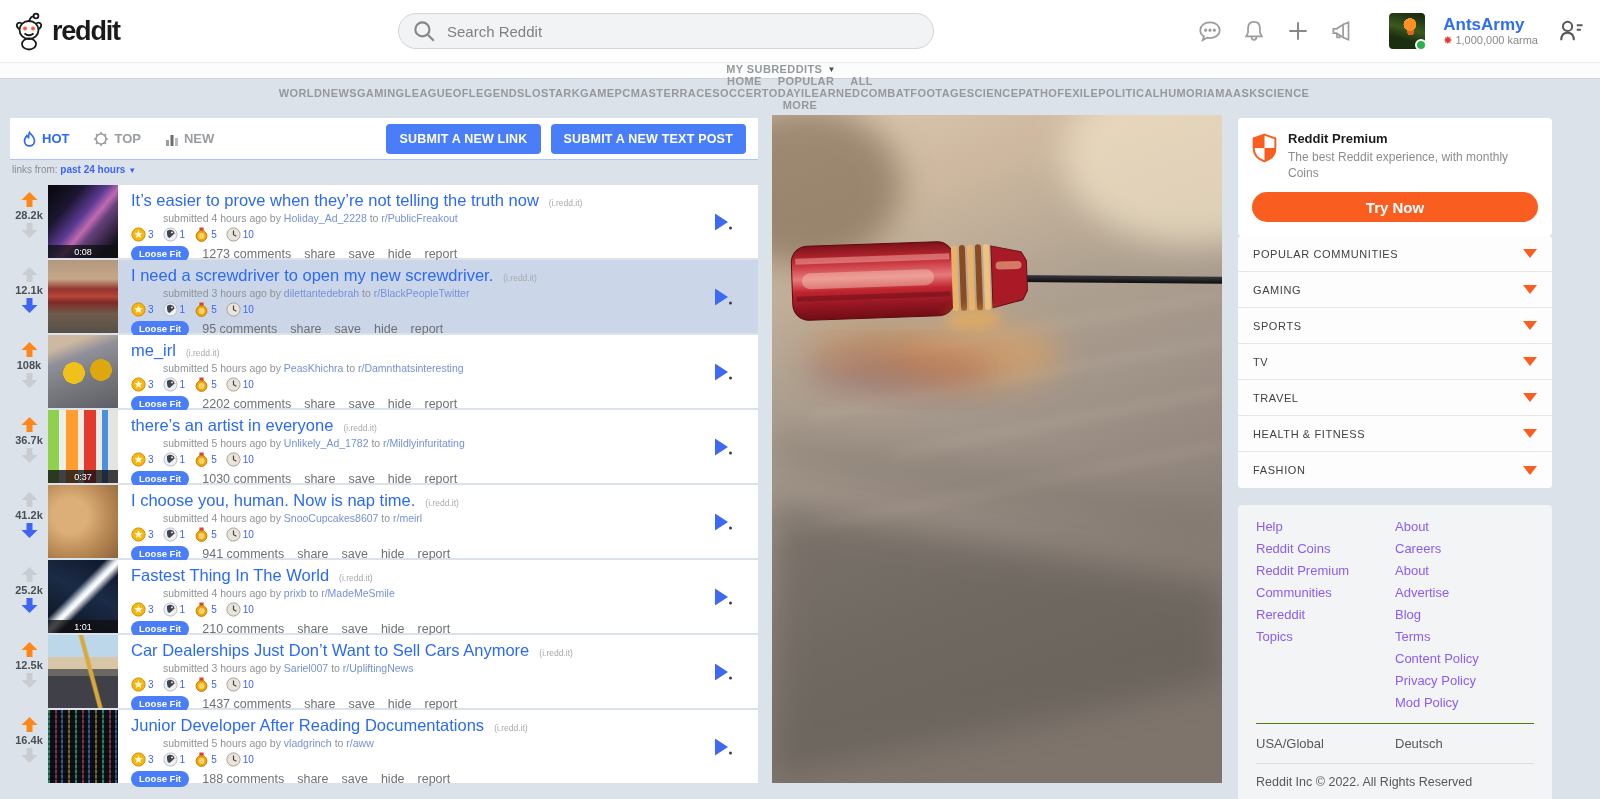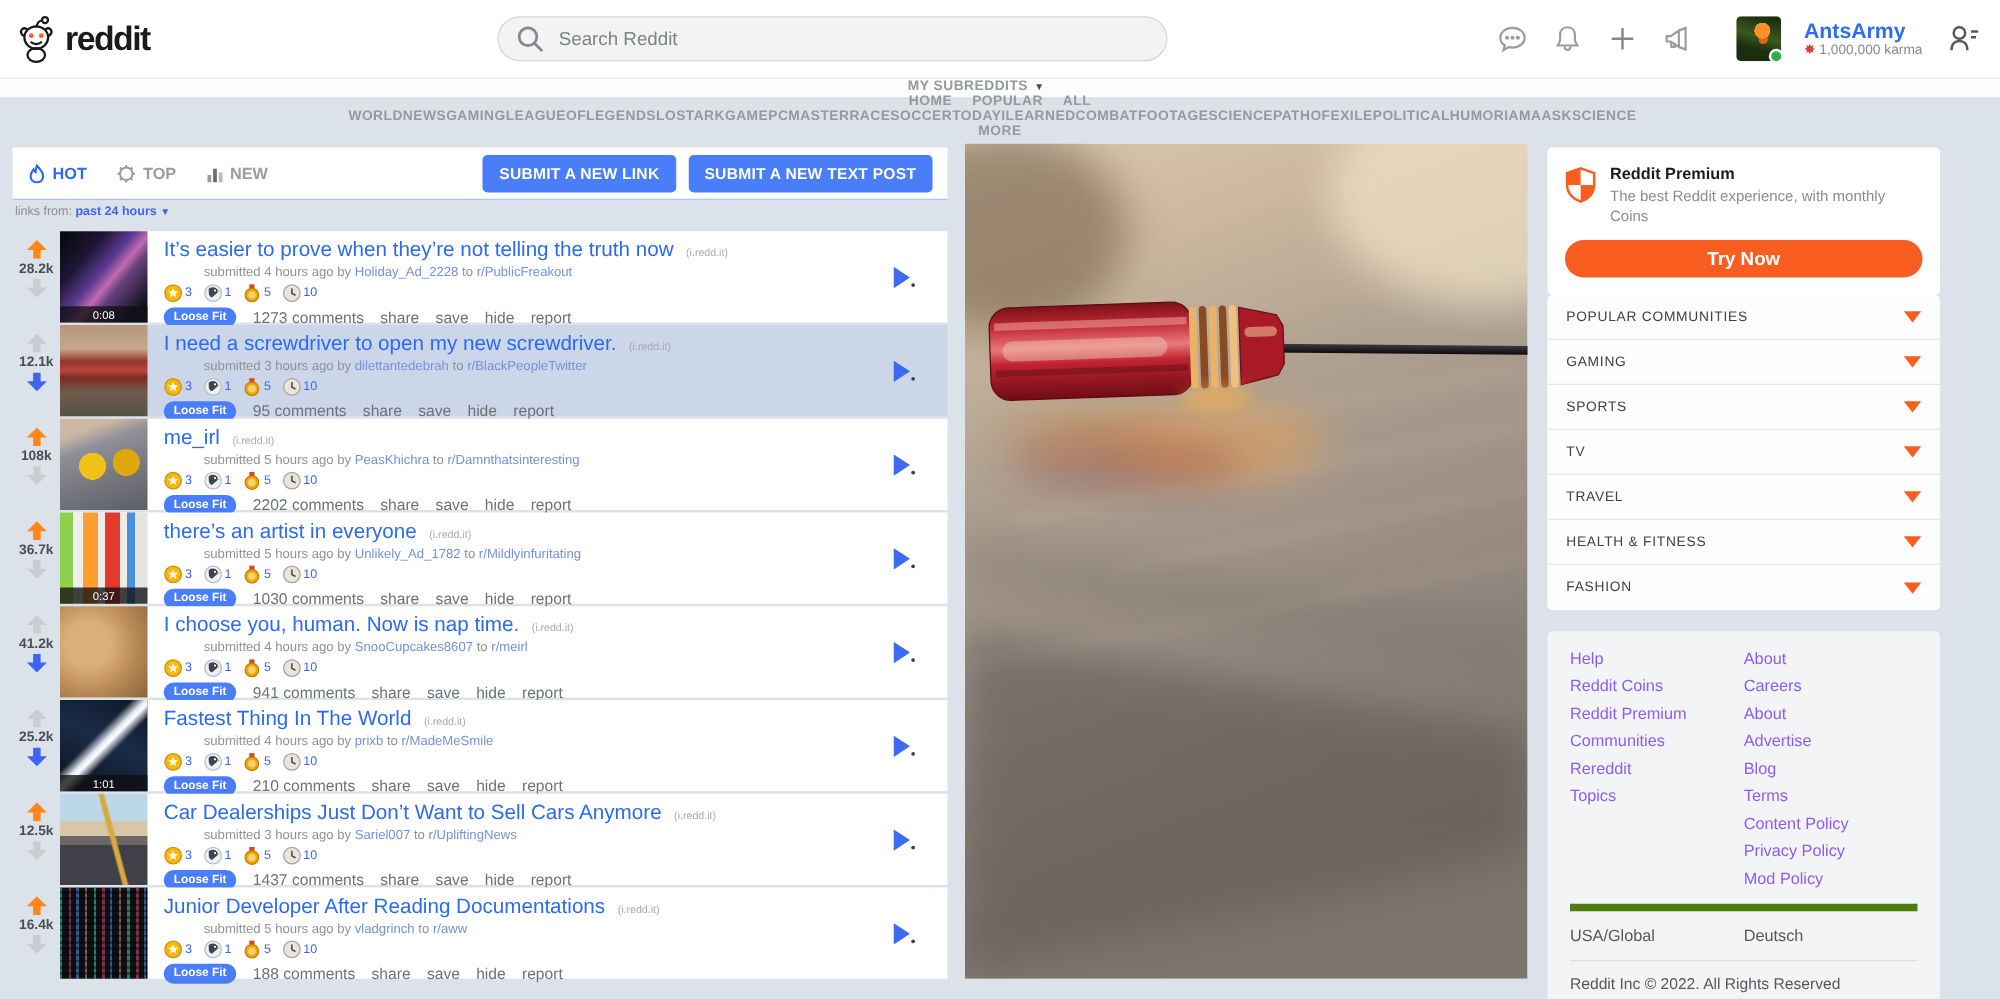--- a/index.html
+++ b/index.html
@@ -139,21 +139,21 @@
   .acc-row { height:36px; display:flex; align-items:center; justify-content:space-between;
     padding:0 15px; border-bottom:1px solid #e6e7e8; cursor:pointer; background:#fdfdfd; }
   .acc-row:last-child { border-bottom:none; }
   .acc-label { font-size:11px; letter-spacing:.6px; color:#3f4246; }
   .acc-tri { width:0; height:0; border-left:7px solid transparent; border-right:7px solid transparent;
     border-top:9px solid #f95d1f; }
   .footer-card { top:505px; background:#f3f4f5; padding:14px 18px 12px; }
   .foot-cols { display:flex; }
   .foot-col { width:50%; display:flex; flex-direction:column; gap:7px; }
   .foot-col a { color:#8b5cf6; font-size:13px; }
-  .lang-row { border-top:6px solid #4d7c0f; margin-top:13px; padding:12px 0; display:flex; }
+  .lang-row { border-top:1px solid #4d7c0f; margin-top:13px; padding:12px 0; display:flex; }
   .lang-row a { color:#55595c; font-size:13px; width:50%; }
   .copy-row { border-top:1px solid #dddee0; padding-top:11px; font-size:12.5px; color:#55595c; }
 </style>
 </head>
 <body>
 
 <div class="header">
   <div class="logo">
     <svg width="38" height="40" viewBox="0 0 38 40">
       <g fill="none" stroke="#1a1a1b" stroke-width="1.8">

